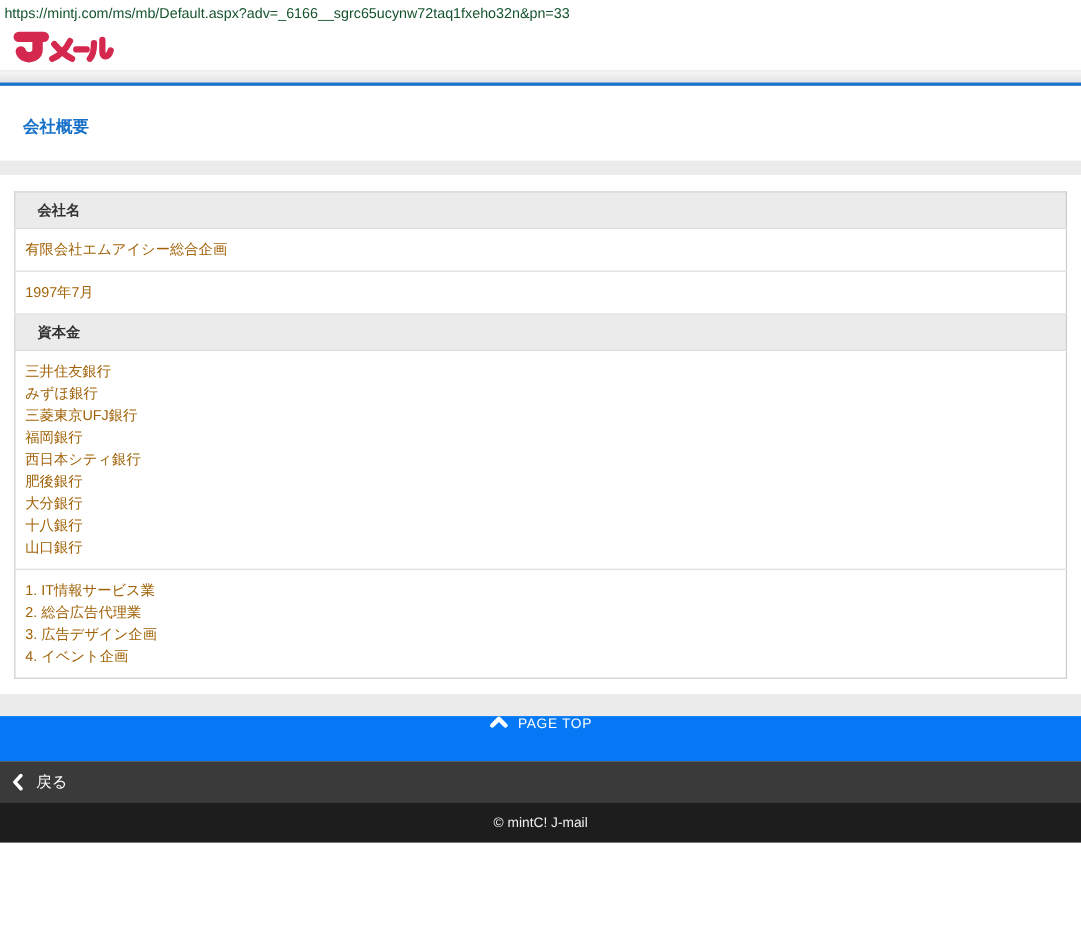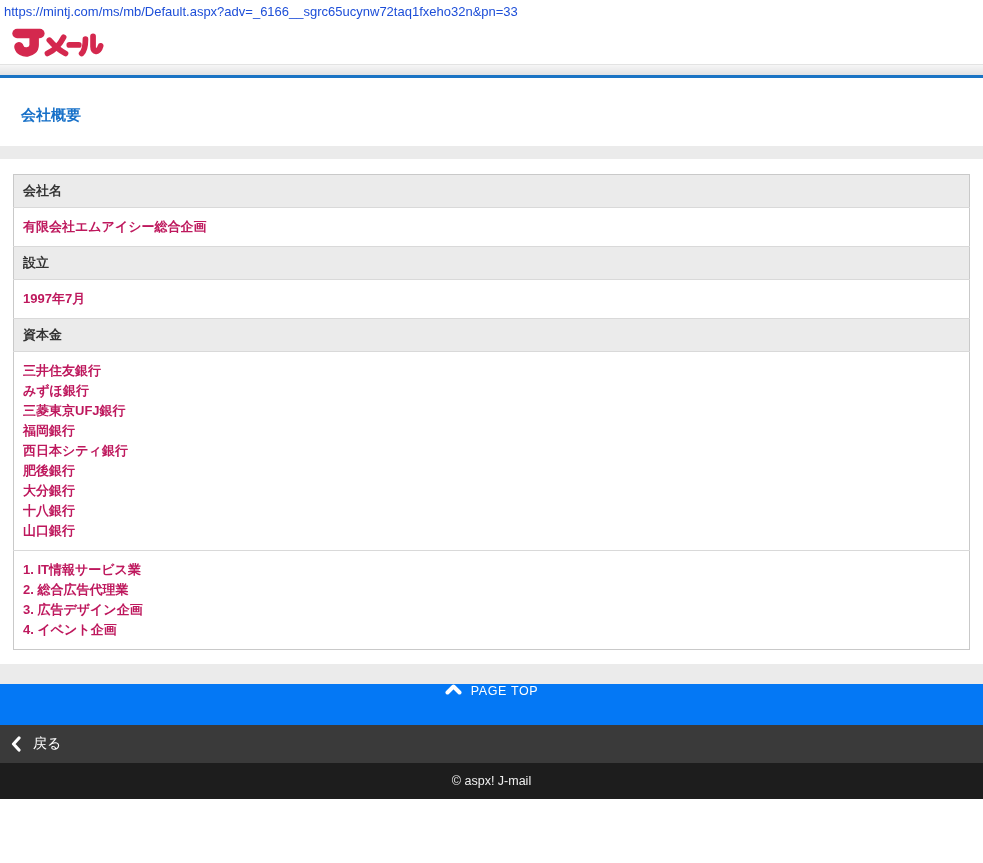--- a/index.html
+++ b/index.html
@@ -20,21 +20,21 @@
     background:#ffffff;
     font-family:"Liberation Sans","DejaVu Sans",sans-serif;
     color:#333;
     overflow:hidden;
   }
   
   .url-bar{
     height:22px;
     padding:4px 0 0 4px;
     font-size:13px;
-    color:#1d4ed8;
+    color:#14532d;
     white-space:nowrap;
   }
   
   .site-header{
     height:42px;
     padding-left:8px;
     display:flex;
     align-items:center;
   }
   .logo-link{display:inline-block;line-height:0;text-decoration:none;}
@@ -64,31 +64,30 @@
     margin:15px 13px 14px 13px;
     border-collapse:collapse;
     border:1px solid var(--table-border);
     font-size:13px;
   }
   .company-table th{
     background:var(--band-gray);
     text-align:left;
     font-weight:bold;
     color:#333;
-    padding:8px 9px;
+    padding:8px 20px;
     line-height:16px;
     border-bottom:1px solid var(--row-border);
   }
   .company-table td{
     background:#fff;
-    color:#be185d;
+    color:#a16207;
     padding:9px 9px;
     line-height:20px;
     border-bottom:1px solid var(--row-border);
-    font-weight:bold;
   }
   .company-table tr:last-child td{border-bottom:none;}
   
   .page-top-bar{
     height:41px;
     background:var(--page-top-blue);
     display:flex;
     align-items:flex-start;
     justify-content:center;
     gap:9px;
@@ -160,23 +159,20 @@
 
   <table class="company-table">
     <tbody id="company-table-body">
         <tr>
           <th>会社名</th>
         </tr>
         <tr>
           <td>有限会社エムアイシー総合企画</td>
         </tr>
         <tr>
-          <th>設立</th>
-        </tr>
-        <tr>
           <td>1997年7月</td>
         </tr>
         <tr>
           <th>資本金</th>
         </tr>
         <tr>
           <td>三井住友銀行<br>みずほ銀行<br>三菱東京UFJ銀行<br>福岡銀行<br>西日本シティ銀行<br>肥後銀行<br>大分銀行<br>十八銀行<br>山口銀行</td>
         </tr>
         <tr>
           <td>1. IT情報サービス業<br>2. 総合広告代理業<br>3. 広告デザイン企画<br>4. イベント企画</td>
@@ -194,16 +190,16 @@
   </a>
 
   <a class="back-bar" href="#">
     <svg width="10" height="16" viewBox="0 0 10 16" aria-hidden="true">
       <polyline points="8,2 2.5,8 8,14" fill="none" stroke="#ffffff" stroke-width="3.2" stroke-linecap="round" stroke-linejoin="round"></polyline>
     </svg>
     <span class="label">戻る</span>
   </a>
 
   <div class="site-footer">
-    <span>© aspx! J-mail</span>
+    <span>© mintC! J-mail</span>
   </div>
 
 </div>
 
 </body></html>

